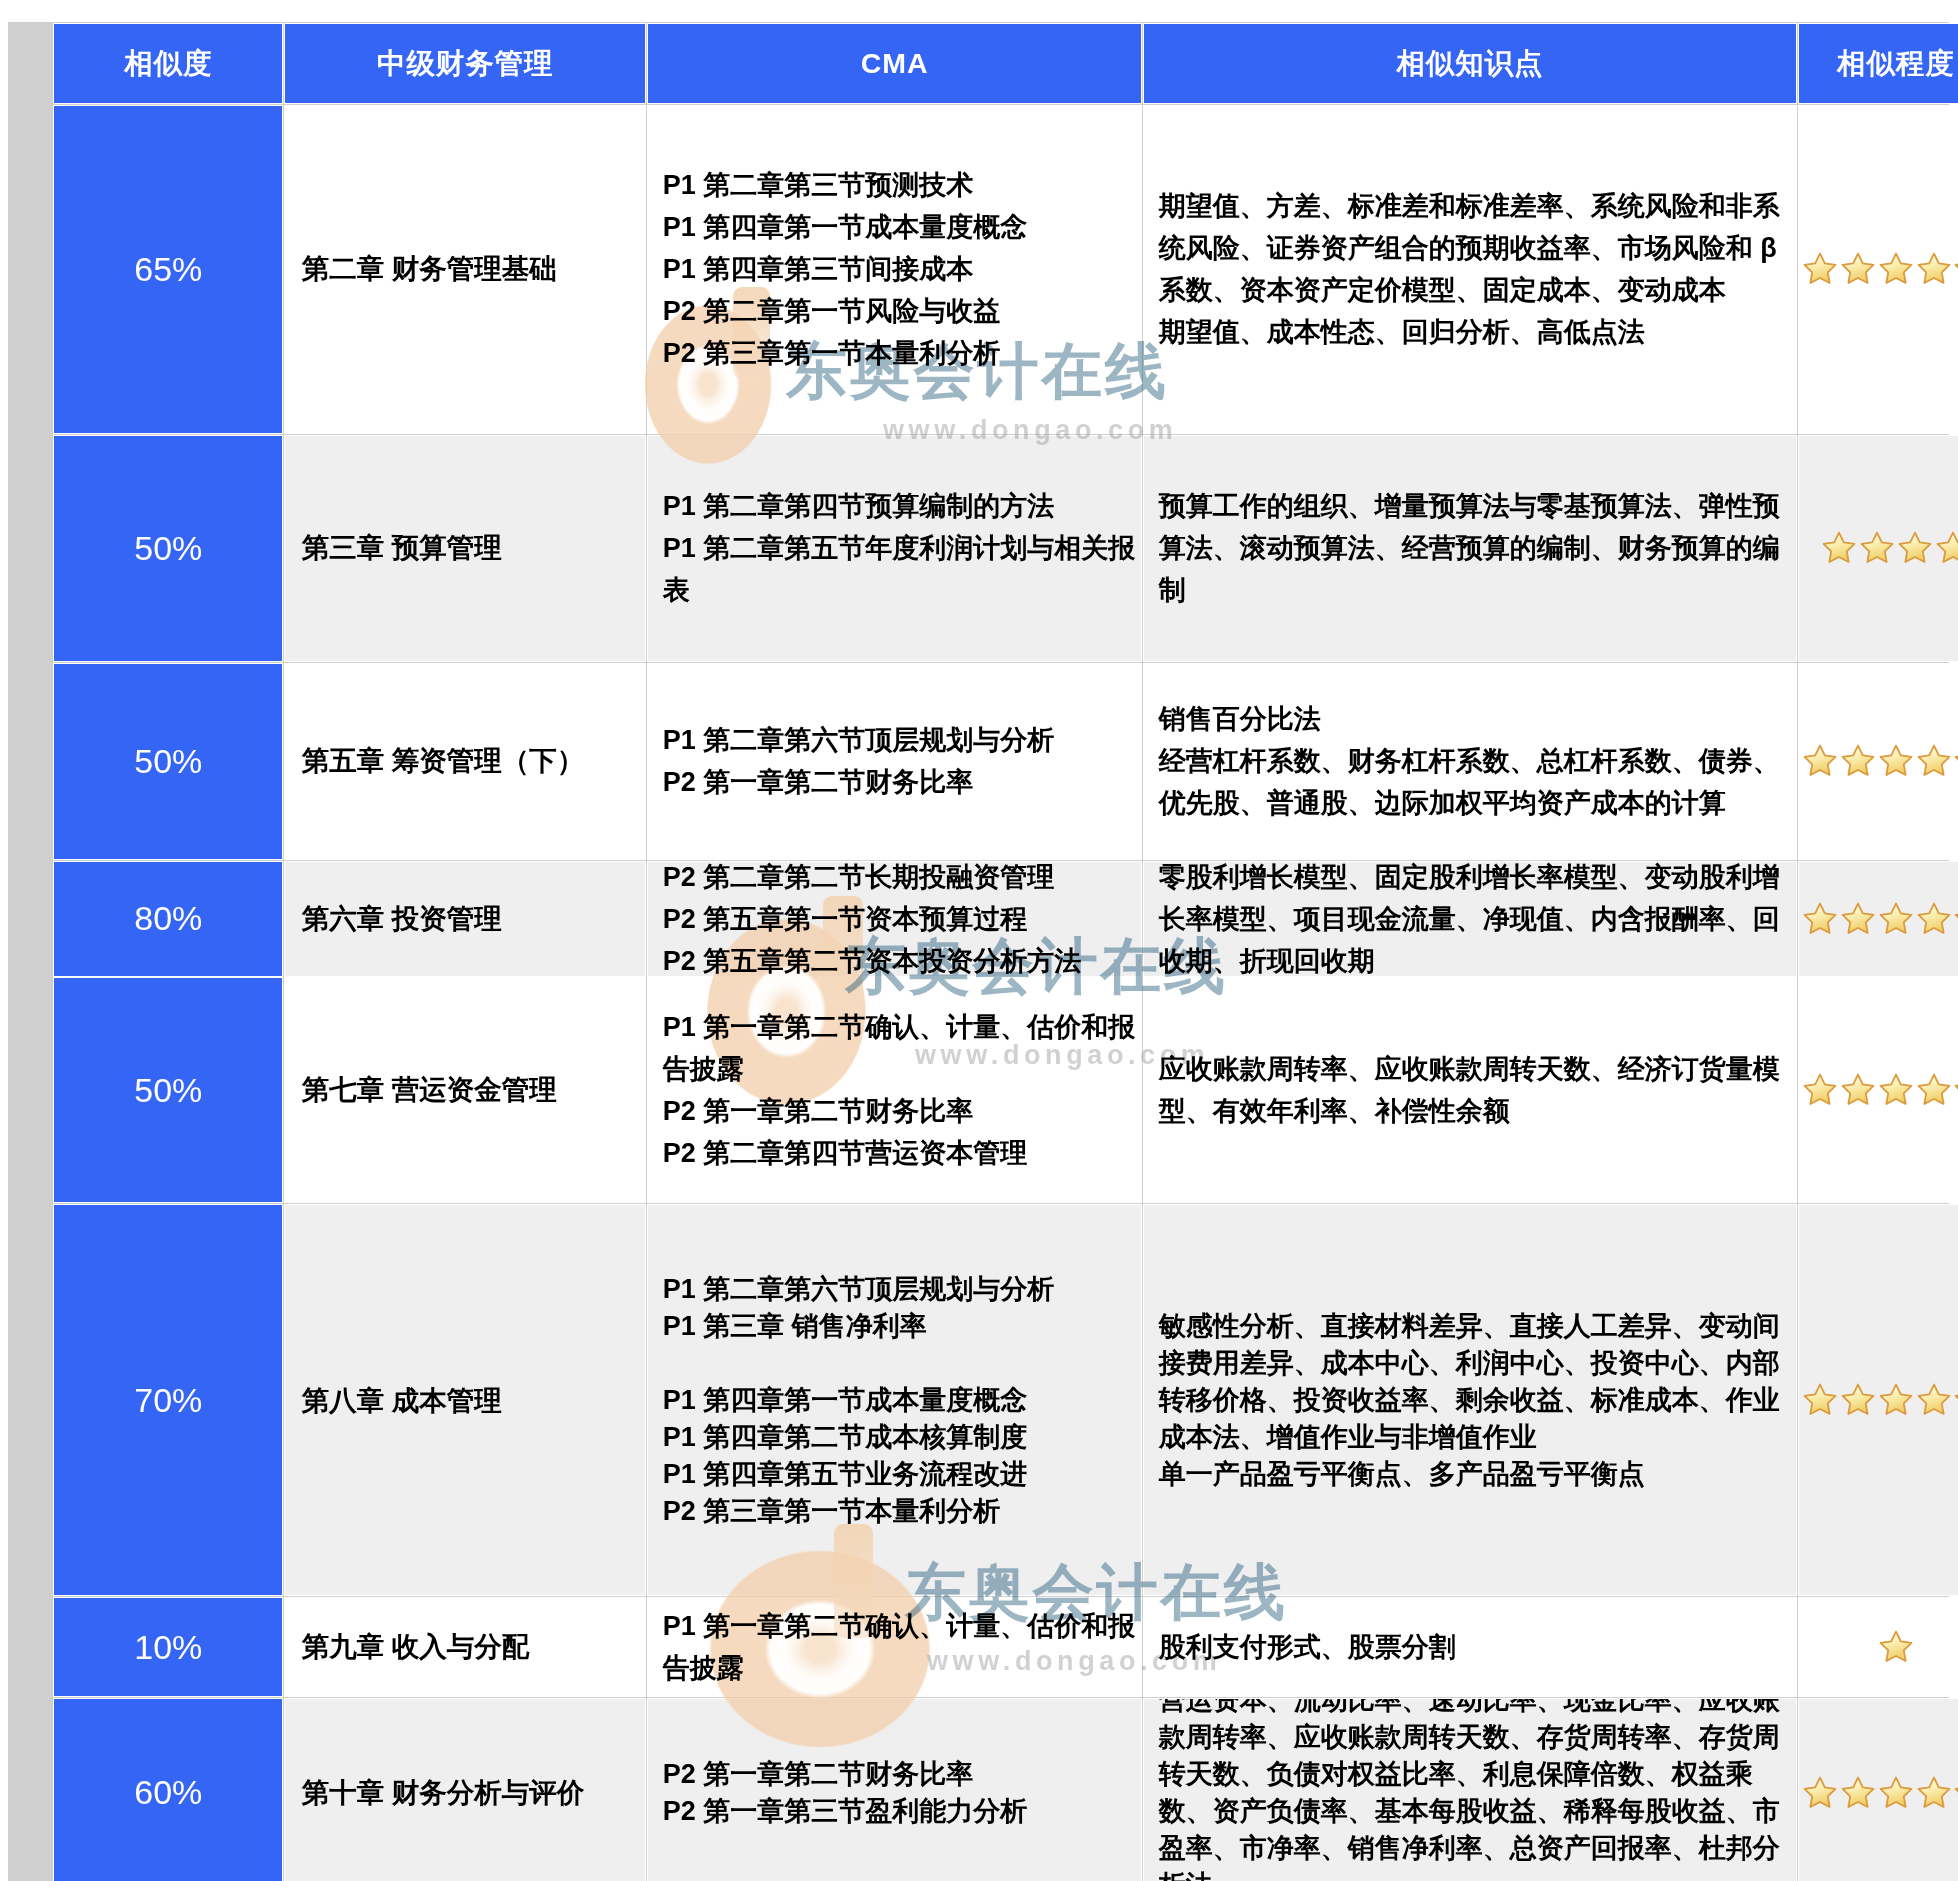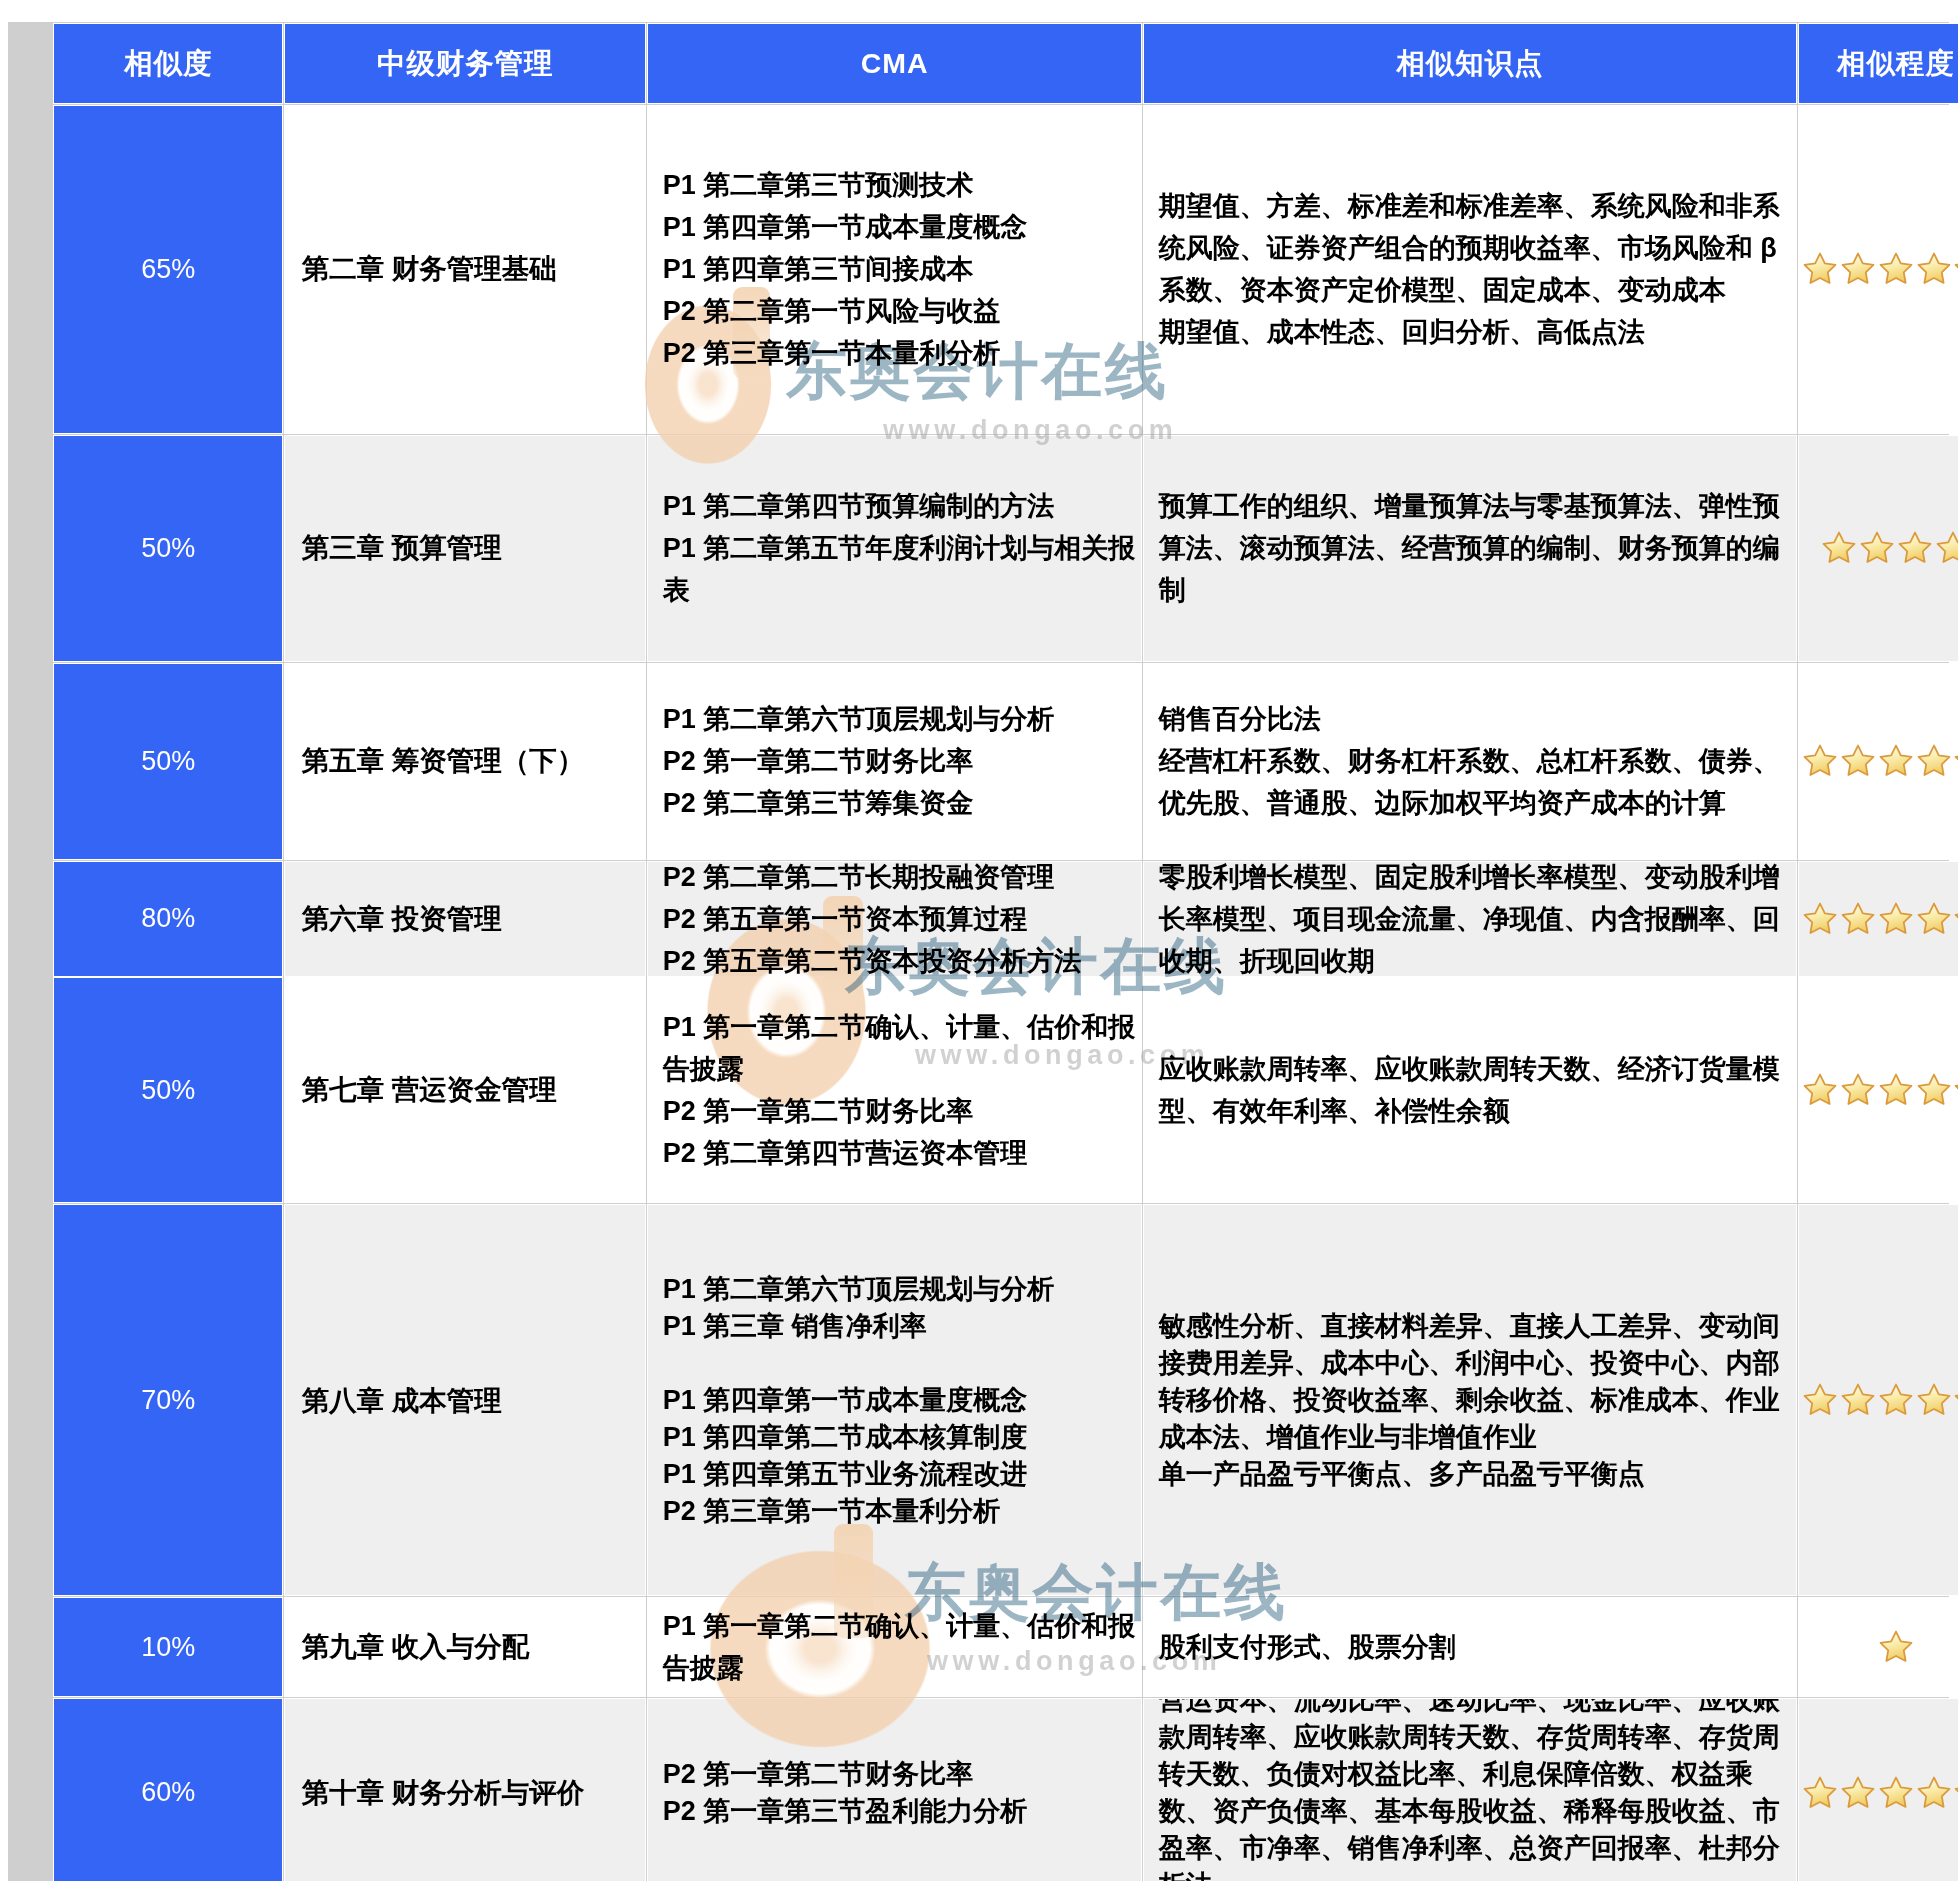--- a/index.html
+++ b/index.html
@@ -32,21 +32,21 @@
   .row.shaded .cell.blue { background:var(--blue,#3565F5); }
 
   
   .row.header .cell { background:var(--blue,#3565F5); justify-content:center; }
   .row.header .cellc {
     color:#ffffff; font-weight:700; font-size:28.5px; text-align:center;
     letter-spacing:0.9px;
   }
 
   
-  .cell.pct .cellc { color:#ffffff; font-size:27px; text-align:center; font-weight:400; }
+  .cell.pct .cellc { color:#ffffff; font-size:34px; text-align:center; font-weight:400; }
 
   
   .cell.chapter { padding-left:16.5px; }
   .cell.chapter .cellc { color:#000000; font-size:27.5px; font-weight:600; }
 
   
   .cell.cma { padding-left:14.7px; padding-right:3.7px; }
   .cell.knowledge { padding-left:14.7px; padding-right:7.3px; }
   .cell.cma .cellc, .cell.knowledge .cellc {
     color:#000; font-size:27px; font-weight:600; line-height:42px;
@@ -214,21 +214,20 @@
     <div class="cell blue pct">
           <div class="cellc">50%</div>
         </div>
     <div class="cell chapter">
           <div class="cellc">第五章 筹资管理（下）</div>
         </div>
     <div class="cell cma">
           <div class="cellc">
             <div class="line">P1 第二章第六节顶层规划与分析</div>
             <div class="line">P2 第一章第二节财务比率</div>
-            <div class="line">P2 第二章第三节筹集资金</div>
           </div>
         </div>
     <div class="cell knowledge">
           <div class="cellc">
             <div class="para">销售百分比法</div>
             <div class="para">经营杠杆系数、财务杠杆系数、总杠杆系数、债券、优先股、普通股、边际加权平均资产成本的计算</div>
           </div>
         </div>
     <div class="cell stars">
           <div class="cellc">

